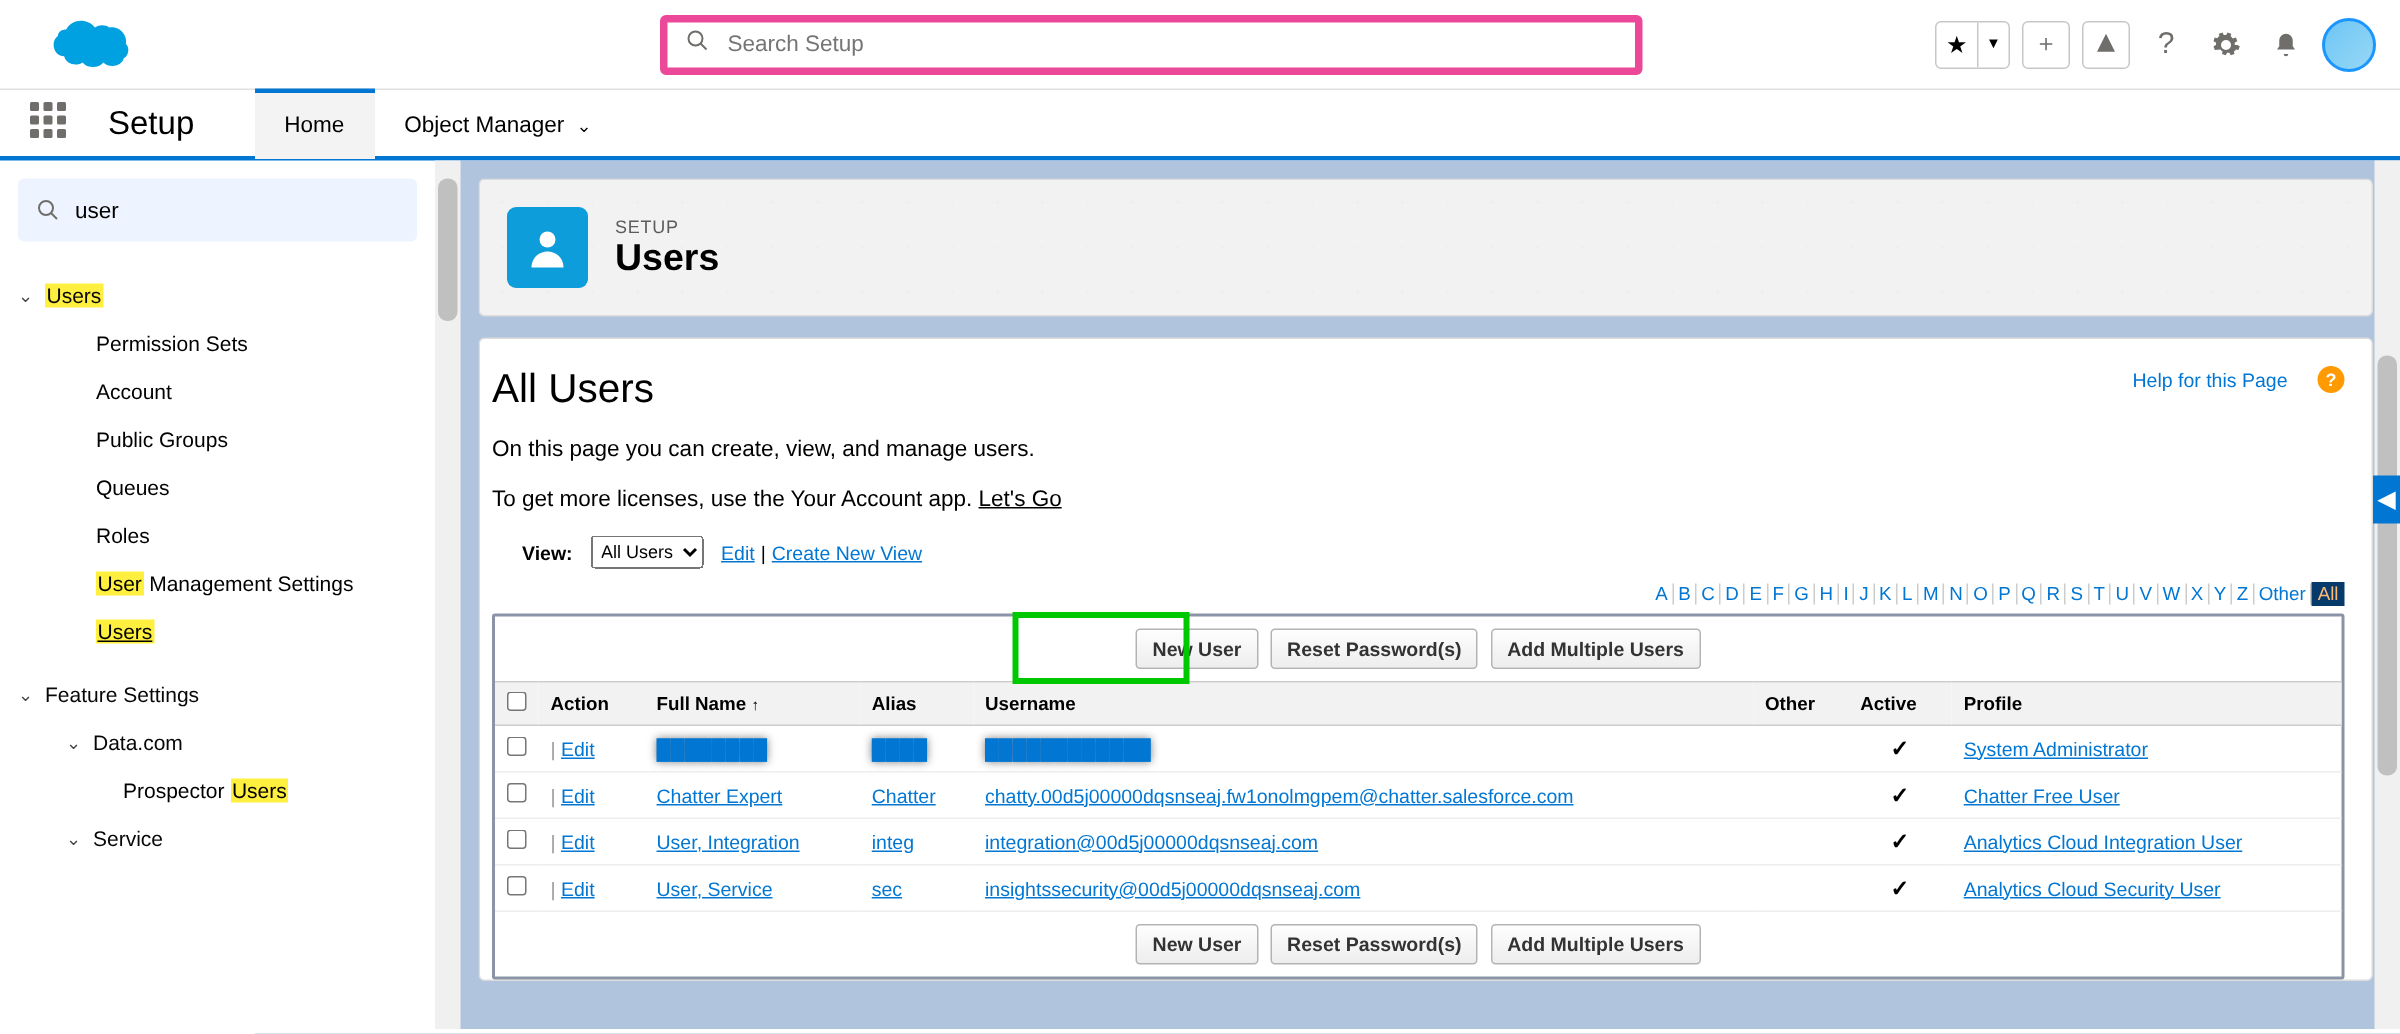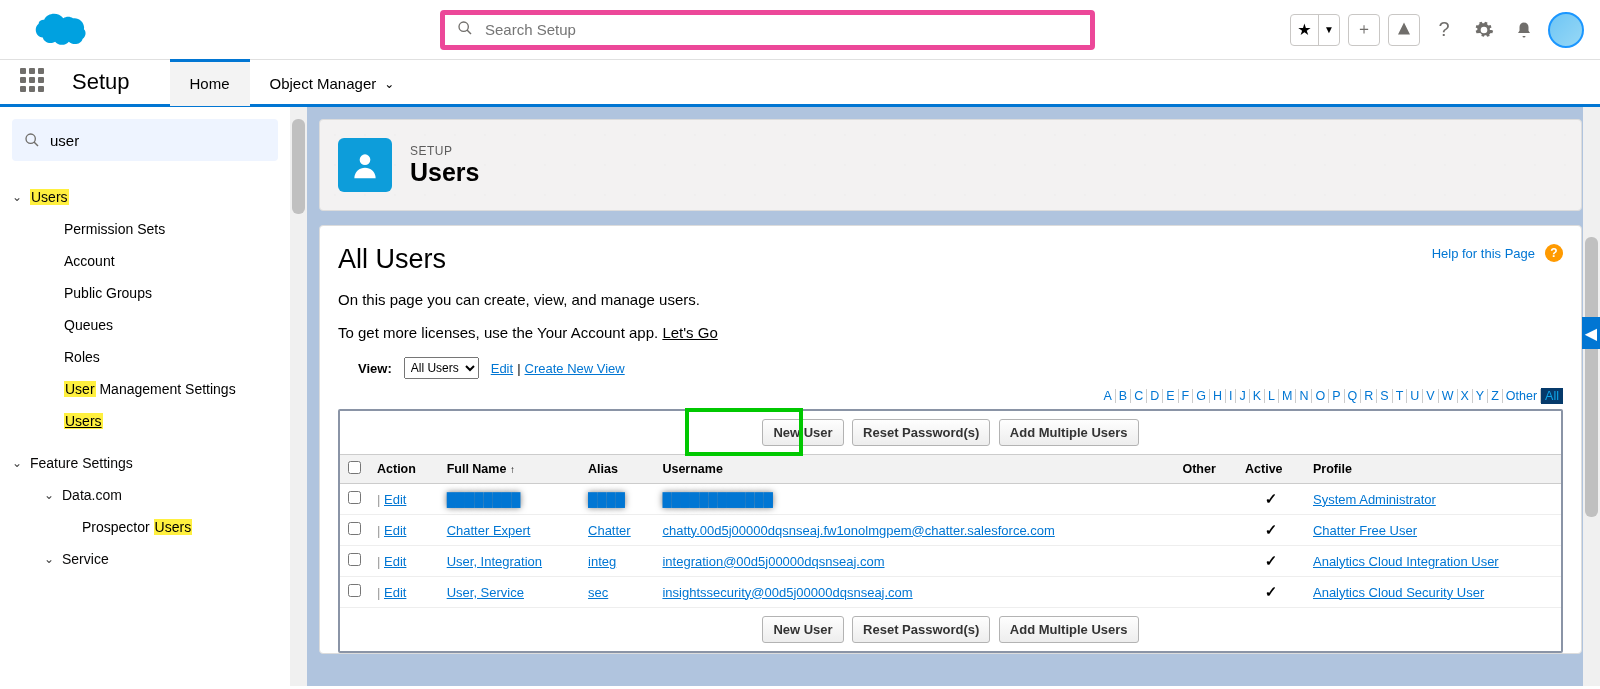--- a/index.html
+++ b/index.html
@@ -56,35 +56,35 @@
 .content-inner { margin: 12px 18px 0 12px; flex: 1; overflow: hidden; }
 
 
 .header-card { background: #f3f2f2; border: 1px solid #dcdcdc; border-radius: 4px; padding: 18px; display: flex; align-items: center; margin-bottom: 14px; background-image: radial-gradient(circle, rgba(200,200,200,0.08) 1px, transparent 1px); background-size: 30px 30px; }
 .header-icon { width: 54px; height: 54px; background: #0d9dda; border-radius: 6px; display: flex; align-items: center; justify-content: center; margin-right: 18px; }
 .header-icon svg { fill: #fff; width: 32px; height: 32px; }
 .header-text .breadcrumb { text-transform: uppercase; font-size: 12px; color: #5c5c5c; letter-spacing: 0.5px; }
 .header-text .title { font-size: 25px; font-weight: 700; }
 
 
-.table-card { background: #fff; border: 1px solid #dcdcdc; border-radius: 4px; padding: 18px 18px 0 18px; }
+.table-card { background: #fff; border: 1px solid #dcdcdc; border-radius: 4px; padding: 18px 18px 0 8px; }
 .page-header-row { display: flex; justify-content: space-between; align-items: flex-start; }
 .section-title { font-size: 27px; font-weight: 400; margin-bottom: 16px; }
-.help-link { color: #0176d3; font-size: 13px; display: flex; align-items: center; gap: 10px; }
+.help-link { color: #0176d3; font-size: 13px; display: flex; align-items: center; gap: 20px; }
 .help-badge { width: 18px; height: 18px; background: #ff9a00; color: #fff; border-radius: 50%; display: inline-flex; align-items: center; justify-content: center; font-size: 12px; font-weight: bold; }
 .desc { font-size: 15px; margin-bottom: 16px; }
 .desc a { color: #000; text-decoration: underline; }
 .view-row { display: flex; align-items: center; margin-bottom: 10px; padding-left: 20px; font-size: 13px; }
 .view-row .vlbl { font-weight: bold; margin-right: 12px; }
 .view-row select { font-size: 12px; padding: 2px; }
 .view-row .vlnk { color: #0176d3; text-decoration: underline; margin-left: 12px; cursor: pointer; font-size: 13px;}
 .alpha-row { text-align: right; font-size: 12.5px; margin-bottom: 6px; }
 .alpha-row span { color: #0176d3; cursor: pointer; padding: 0 3px; border-right: 1px solid #ccc; }
 .alpha-row span:last-child { border: none; }
-.alpha-row .sel { background: #063a6b; color: #0ea5e9; padding: 1px 4px; }
+.alpha-row .sel { background: #063a6b; color: #fdba74; padding: 1px 4px; }
 
 
 .tbl-border { border: 2px solid #8a94a6; border-radius: 2px; position: relative; }
 .btn-row { text-align: center; padding: 8px 0; }
 .btn-row.highlighted { position: relative; }
 .green-box { position: absolute; border: 4px solid #00c800; left: 345px; top: -3px; width: 118px; height: 48px; pointer-events: none; }
 .sf-btn { background: linear-gradient(#fefefe, #ededed); border: 1px solid #b3b3b3; border-radius: 3px; padding: 5px 10px; font-size: 13px; font-weight: bold; color: #333; cursor: pointer; margin: 0 2px; }
 table.users { width: 100%; border-collapse: collapse; font-size: 13px; }
 table.users th { background: #f2f2f2; border-top: 1px solid #ccc; border-bottom: 1px solid #ccc; padding: 6px 8px; text-align: left; font-weight: bold; font-size: 12.5px; }
 table.users td { padding: 6px 8px; border-bottom: 1px solid #eee; }

